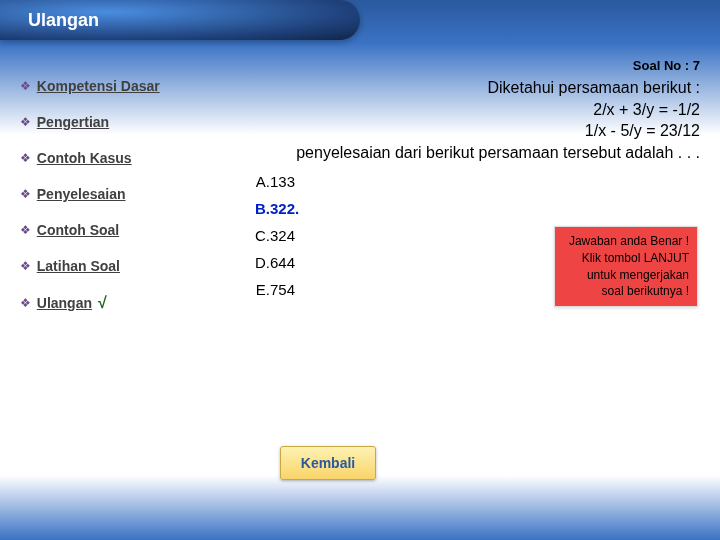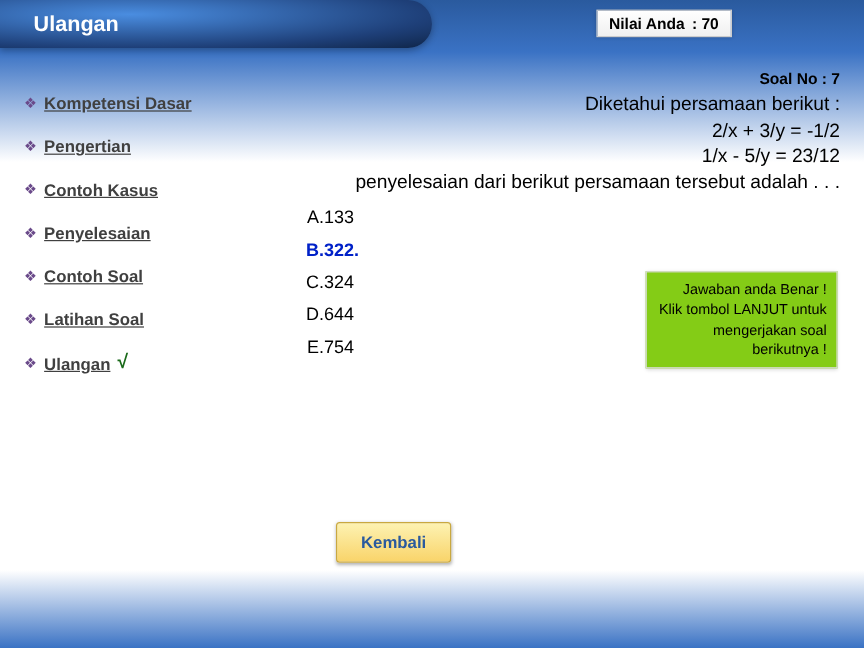--- a/index.html
+++ b/index.html
@@ -98,32 +98,32 @@
     display: flex;
     margin: 10px 0;
     font-size: 15px;
   }
   .option-letter { width: 70px; }
   .option-row.selected { color: #0021c8; font-weight: bold; }
   
   .feedback-box {
     position: absolute;
     right: 22px; top: 168px;
-    width: 160px;
-    background: #84cc16;
+    width: 144px;
+    background: #ef4444;
     border: 1px solid #ddd;
     padding: 6px 8px;
     font-size: 12px;
     line-height: 1.4;
     box-shadow: 0 1px 3px rgba(0,0,0,0.15);
   }
   
   .nav-buttons {
     position: absolute;
-    bottom: 71px;
+    bottom: 60px;
     left: 280px;
     display: flex;
     gap: 30px;
   }
   .btn {
     width: 96px;
     height: 34px;
     background: linear-gradient(to bottom, #fdf2b2, #f9d46a);
     border: 1px solid #c9a840;
     border-radius: 3px;
@@ -134,24 +134,20 @@
     box-shadow: 0 1px 3px rgba(0,0,0,0.3);
   }
 </style>
 </head>
 <body>
 
 <div class="header">
   <div class="title-pill">
     <span>Ulangan</span>
   </div>
-  <div class="score-box">
-    <span>Nilai Anda</span>
-    <span class="score-value">: 70</span>
-  </div>
 </div>
 
 <div class="content">
   <div class="sidebar">
     <div class="sidebar-item">
       <span class="bullet">❖</span>
       <span class="sidebar-label">Kompetensi Dasar</span>
     </div>
     <div class="sidebar-item">
       <span class="bullet">❖</span>

